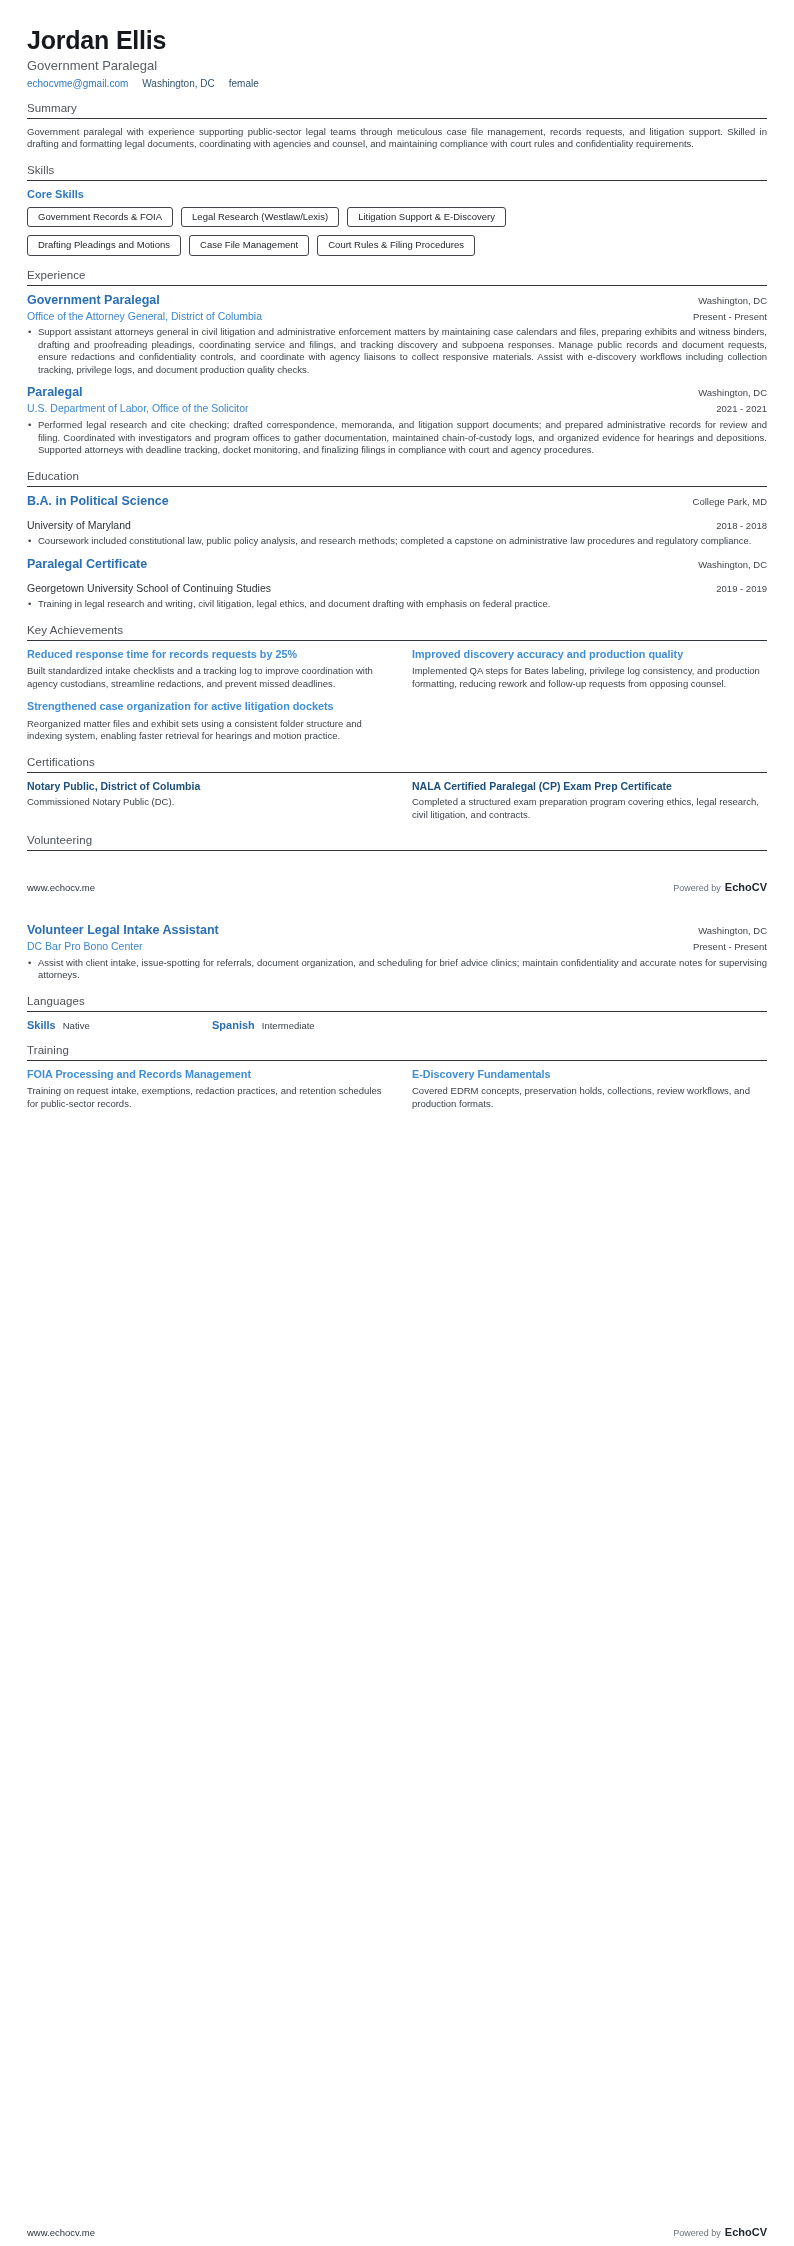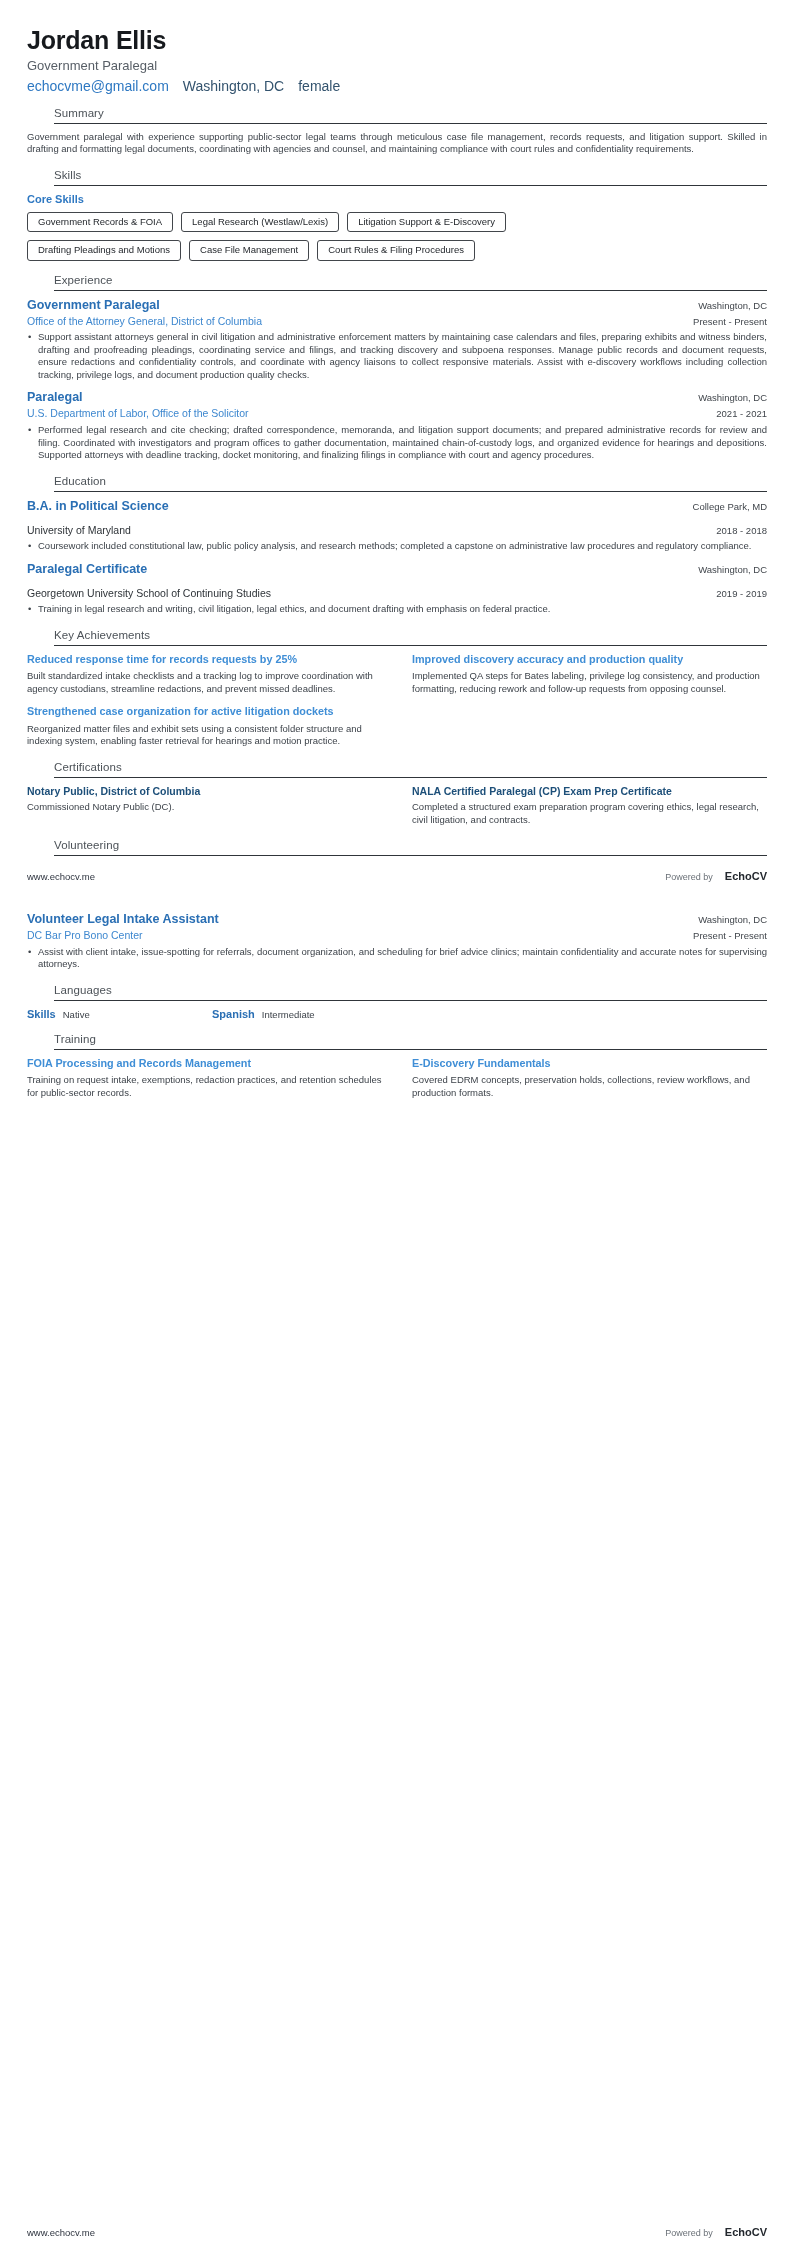--- a/index.html
+++ b/index.html
@@ -2,27 +2,27 @@
 <html><head>
 <meta charset="utf-8">
 <style>
   * { margin:0; padding:0; box-sizing:border-box; }
   html,body { background:#ffffff; }
   body { font-family:"Liberation Sans", sans-serif; color:#3d434a; }
   .page { width:794px; height:2246px; background:#fff; position:relative; padding:26px 27px 8px 27px; overflow:hidden; }
 
   .name { font-size:25px; line-height:1.15; font-weight:700; color:#16191d; letter-spacing:-0.2px; }
   .role { font-size:13px; color:#575e66; margin-top:3px; }
-  .contact { display:flex; gap:14px; margin-top:5px; font-size:14px; align-items:flex-start; }
+  .contact { display:flex; gap:14px; margin-top:5px; font-size:10px; align-items:flex-start; }
   .contact a.email { color:#2e78c2; text-decoration:none; cursor:pointer; }
   .contact .cmeta { color:#33536e; }
 
   section { margin-top:12px; }
   .sec-h { font-size:11.5px; line-height:14px; font-weight:400; color:#4c5258; padding-bottom:3px;
-           border-bottom:1.5px solid #30353a; margin-bottom:7px; letter-spacing:0.1px;margin-left:27px; }
+           border-bottom:1.5px solid #30353a; margin-bottom:7px; letter-spacing:0.1px; }
 
   .body { font-size:9.5px; line-height:1.32; color:#3d434a; }
   .just { text-align:justify; }
 
   .group-title { font-size:11px; font-weight:700; color:#2e78c2; margin-bottom:7px; }
   .chips { display:flex; flex-wrap:wrap; gap:8px; max-width:580px; }
   .chip { border:1px solid #42464b; border-radius:3px; padding:4px 10px; font-size:9.5px; color:#24282d;
           white-space:nowrap; background:#fff; line-height:1.1; }
 
   .entry + .entry { margin-top:9px; }
@@ -41,21 +41,21 @@
 
   .lang-grid { display:grid; grid-template-columns:repeat(4,1fr); }
   .lang { display:flex; align-items:baseline; gap:7px; }
   .lang-name { font-size:11px; font-weight:700; color:#2a6fb4; }
   .lang-level { font-size:9.5px; color:#3d434a; }
 
   .footer { display:flex; justify-content:space-between; align-items:baseline; }
   .inline-footer { margin:14px 0 30px 0; }
   .bottom-footer { position:absolute; left:27px; right:27px; bottom:8px; }
   .site { font-size:9.5px; color:#2f3540; text-decoration:none; cursor:pointer; }
-  .powered { display:flex; align-items:baseline; gap:12px; }
+  .powered { display:flex; align-items:baseline; gap:4px;margin-top:16px; }
   .pby { font-size:9px; color:#6a7077; }
   .brand { font-size:11px; font-weight:700; color:#23282e; }
 </style>
 </head>
 <body>
 
 <div class="page">
 
   <header>
     <h1 class="name">Jordan Ellis</h1>

